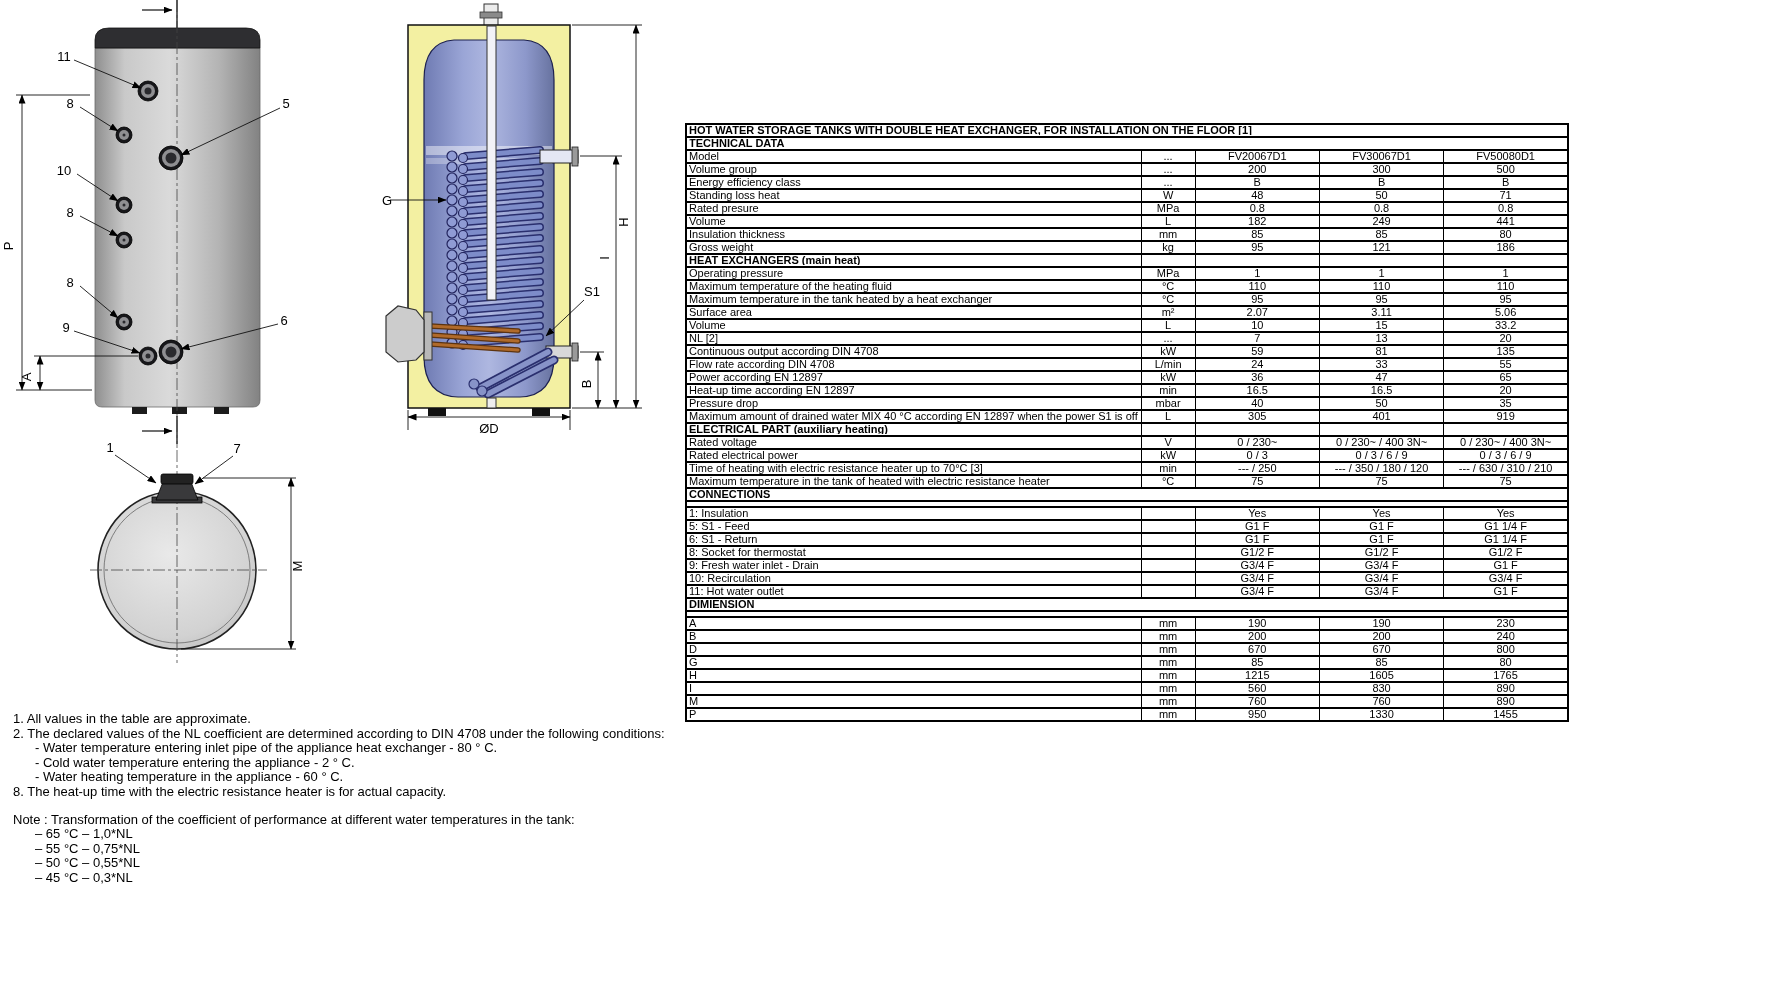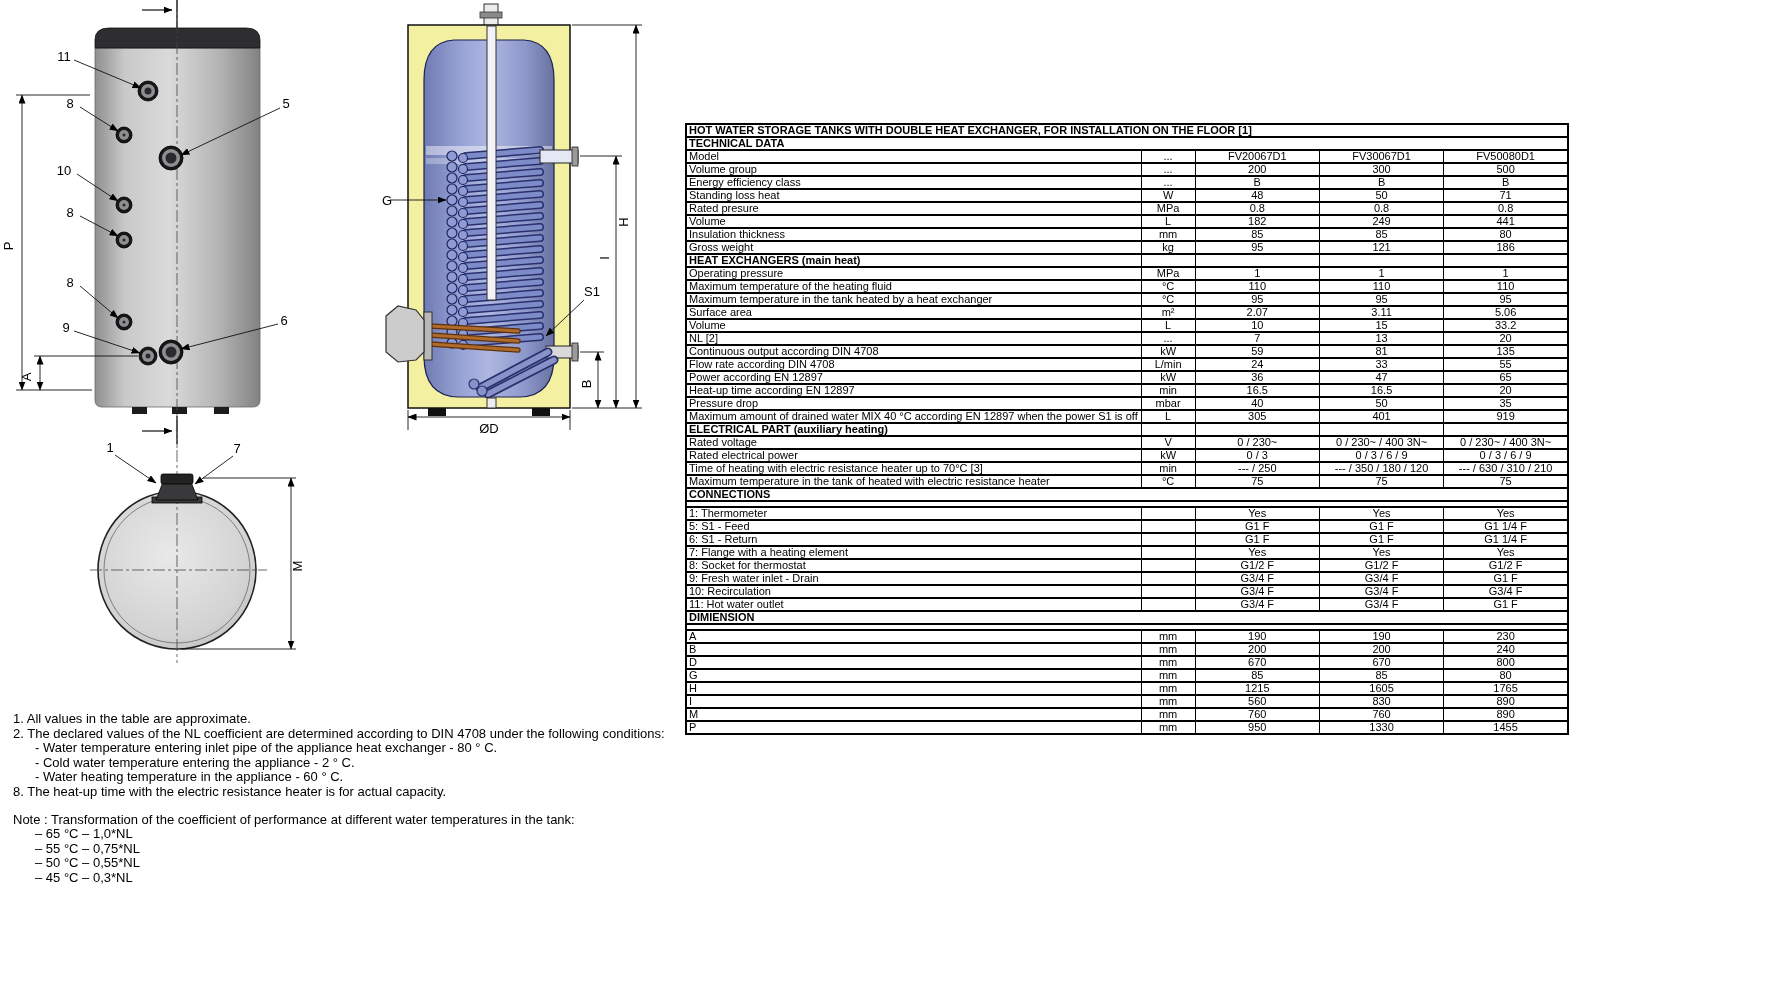--- a/index.html
+++ b/index.html
@@ -12,21 +12,21 @@
   #section-view{position:absolute;left:370px;top:0px;}
   
   #spec-table{position:absolute;left:685px;top:123px;}
   #spec-table table{border-collapse:collapse;table-layout:fixed;width:884px;
                     font-size:11px;border:2px solid #000;}
   #spec-table col.c-lbl{width:454px;}
   #spec-table col.c-unit{width:54px;}
   #spec-table col.c-val{width:124px;}
   #spec-table td{border:1px solid #000;border-top-width:2px;border-bottom-width:2px;
                  height:11px;line-height:11px;padding:0 2px;white-space:nowrap;overflow:hidden;}
-  #spec-table tr.title td,#spec-table tr.section td{font-weight:bold;}
+  #spec-table tr.title td,#spec-table tr.section td{font-weight:bold;border-radius:6px;}
   #spec-table td.unit,#spec-table td.val{text-align:center;padding:0;}
   #spec-table tr.spacer td{height:4px;padding:0;}
   
   #notes{position:absolute;left:13px;top:712px;width:680px;font-size:13px;line-height:14.6px;}
   #notes .note-line.ind{padding-left:22px;}
   #notes .note-line.blank{height:13px;}
 </style>
 </head>
 <body>
 
@@ -538,46 +538,39 @@
             <td class="val">75</td>
             <td class="val">75</td>
           </tr>
           <tr class="section">
             <td class="lbl" colspan="5">CONNECTIONS</td>
           </tr>
           <tr class="spacer">
             <td colspan="5"></td>
           </tr>
           <tr>
-            <td class="lbl">1: Thermometer</td>
+            <td class="lbl">1: Insulation</td>
             <td class="unit"></td>
             <td class="val">Yes</td>
             <td class="val">Yes</td>
             <td class="val">Yes</td>
           </tr>
           <tr>
             <td class="lbl">5: S1 - Feed</td>
             <td class="unit"></td>
             <td class="val">G1 F</td>
             <td class="val">G1 F</td>
             <td class="val">G1 1/4 F</td>
           </tr>
           <tr>
             <td class="lbl">6: S1 - Return</td>
             <td class="unit"></td>
             <td class="val">G1 F</td>
             <td class="val">G1 F</td>
             <td class="val">G1 1/4 F</td>
-          </tr>
-          <tr>
-            <td class="lbl">7: Flange with a heating element</td>
-            <td class="unit"></td>
-            <td class="val">Yes</td>
-            <td class="val">Yes</td>
-            <td class="val">Yes</td>
           </tr>
           <tr>
             <td class="lbl">8: Socket for thermostat</td>
             <td class="unit"></td>
             <td class="val">G1/2 F</td>
             <td class="val">G1/2 F</td>
             <td class="val">G1/2 F</td>
           </tr>
           <tr>
             <td class="lbl">9: Fresh water inlet - Drain</td>

